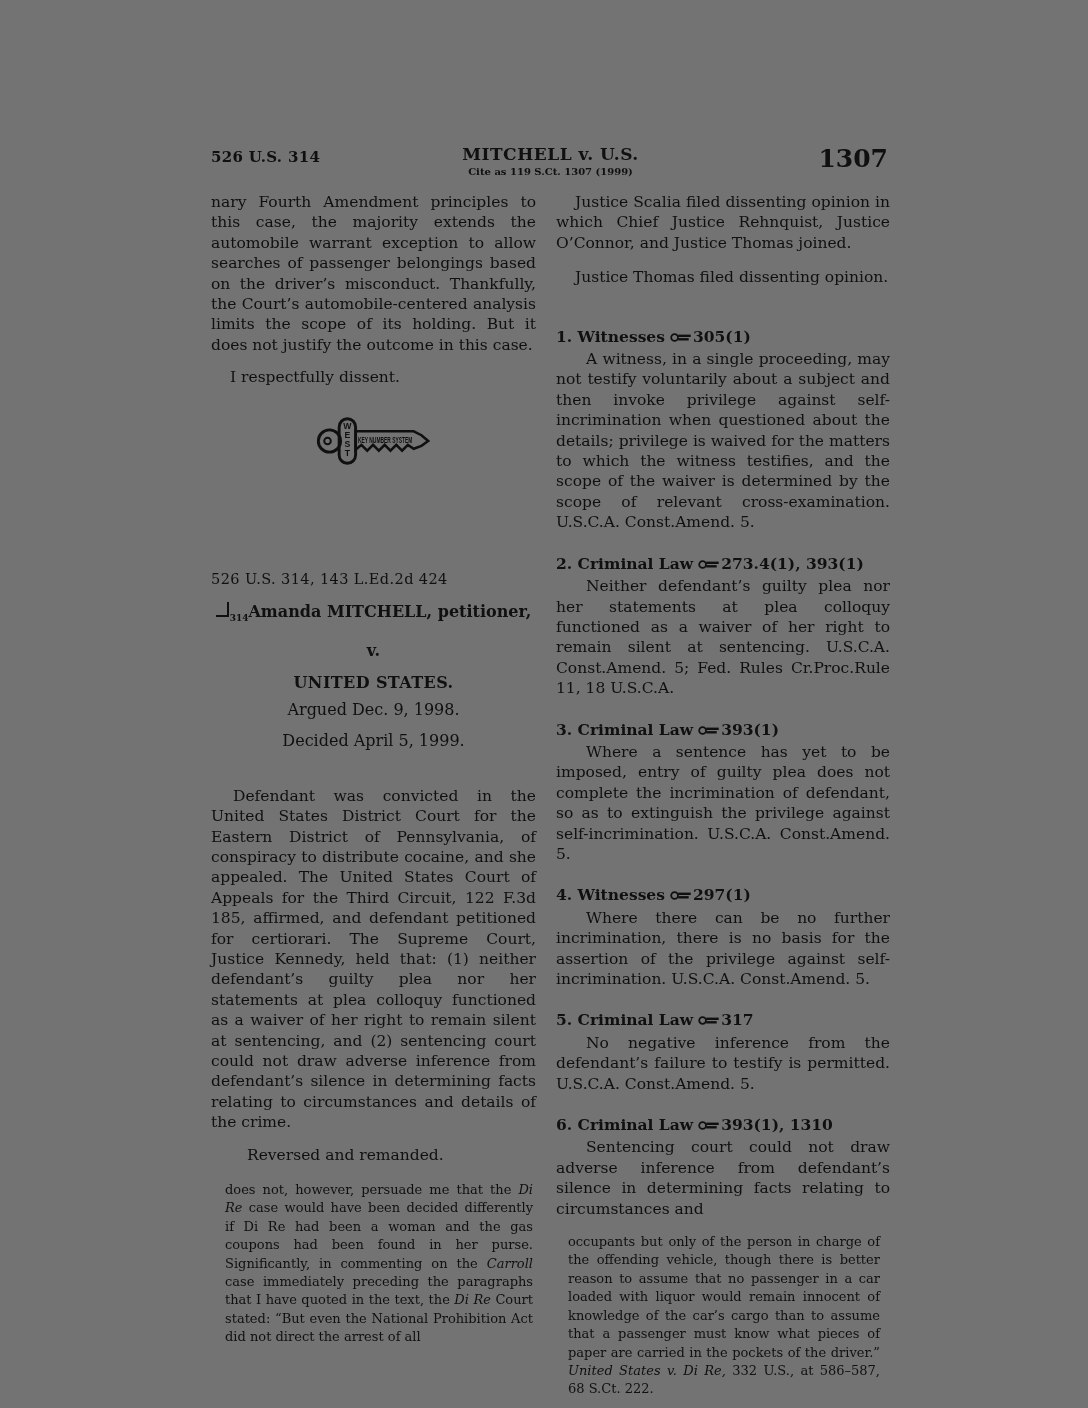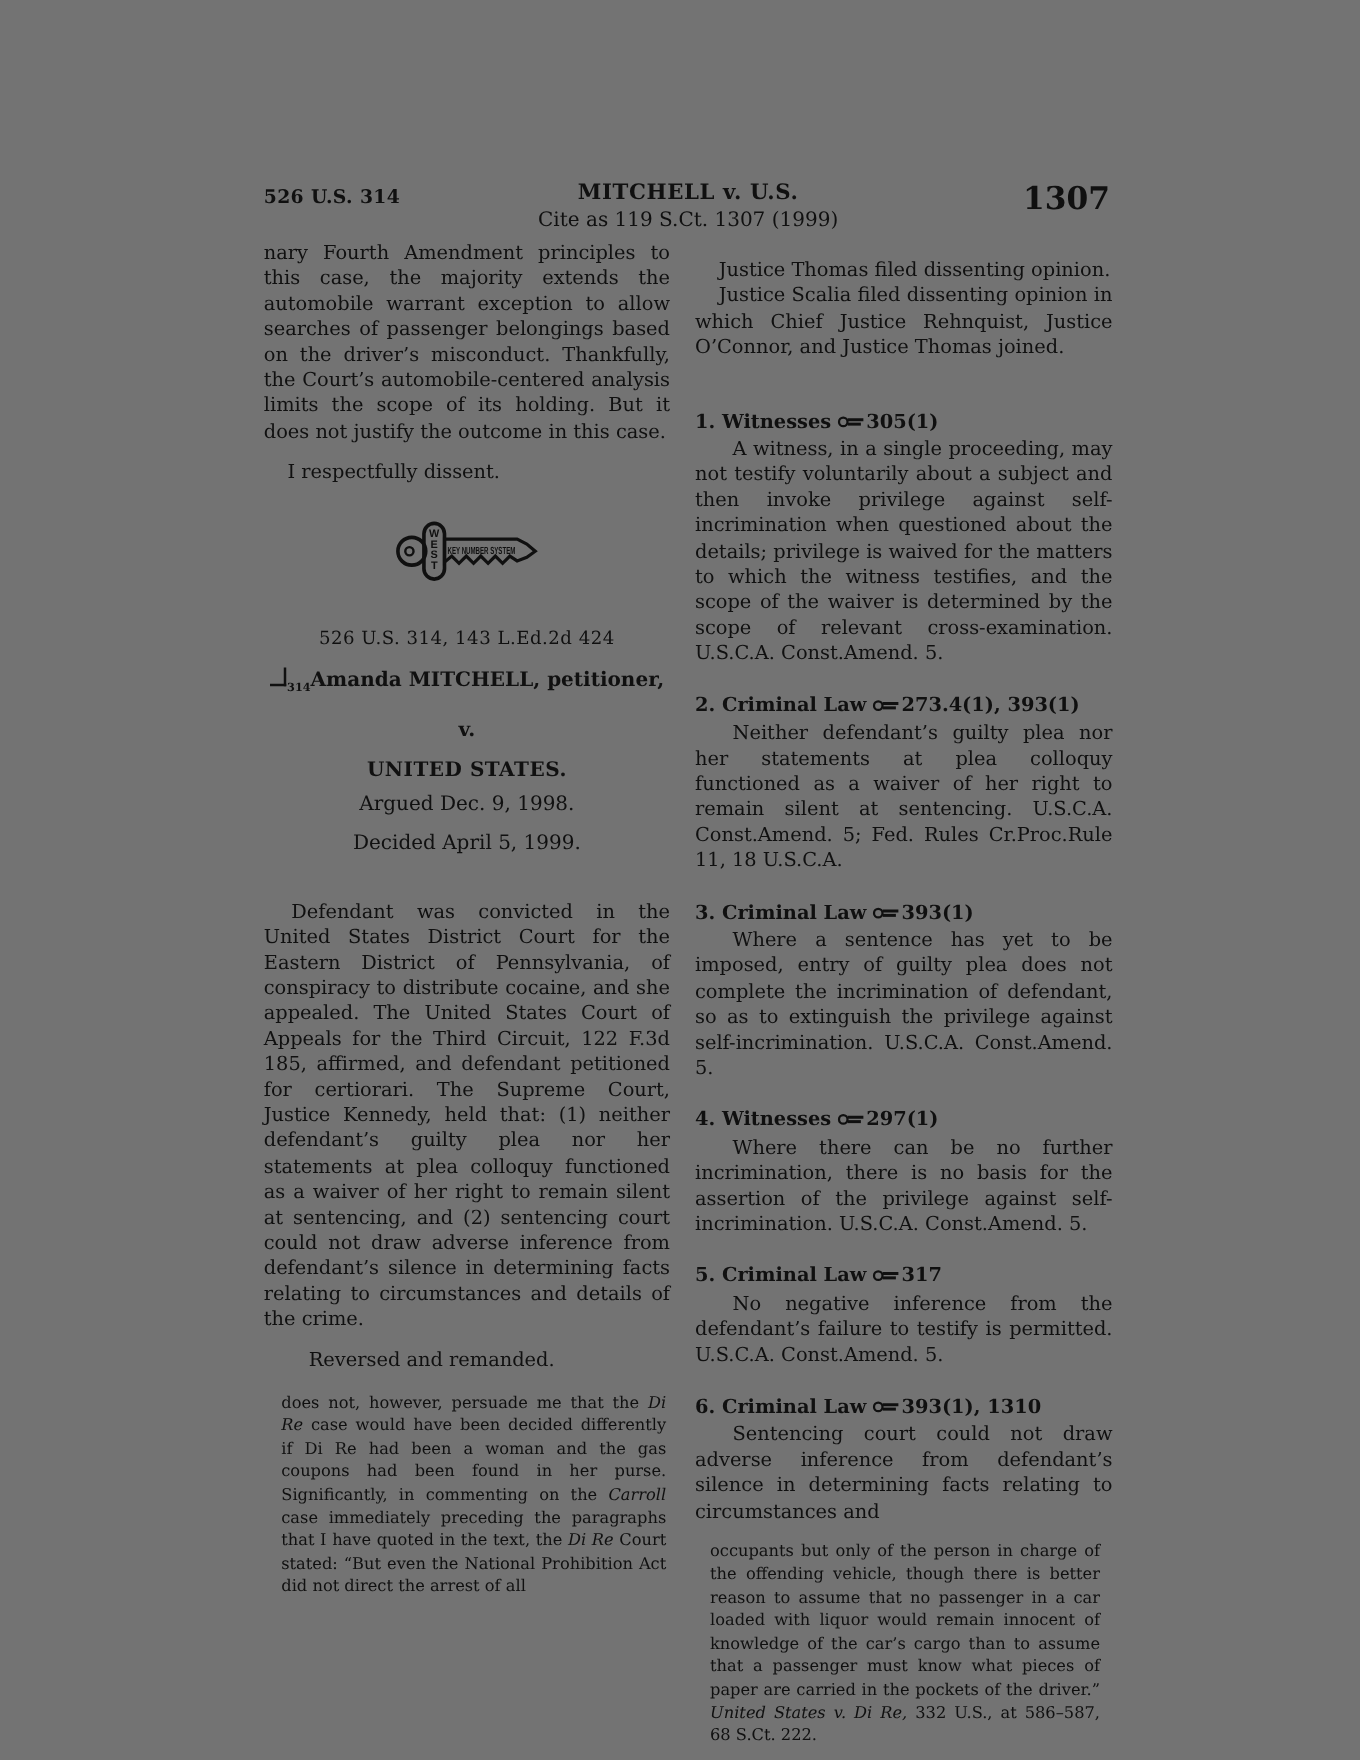--- a/index.html
+++ b/index.html
@@ -9,34 +9,34 @@
     background:#737373;
     color:#101010;
     font-family:"DejaVu Serif","Liberation Serif",serif;
     overflow:hidden;
   }
   
   .runhead{position:absolute;left:211px;top:144px;width:679px;height:44px;}
   .rh-left{position:absolute;left:0;top:4px;font-size:15px;font-weight:bold;letter-spacing:.3px;}
   .rh-center{position:absolute;left:0;right:0;text-align:center;top:0;}
   .rh-title{font-size:17px;font-weight:bold;letter-spacing:.5px;}
-  .rh-citeas{font-size:16px;font-weight:normal;margin-top:2px;}
+  .rh-citeas{font-size:10px;font-weight:bold;margin-top:2px;}
   .rh-page{position:absolute;right:2px;top:0;font-size:25px;font-weight:bold;}
   
   .col{position:absolute;top:192px;font-size:15.5px;line-height:20.4px;text-align:justify;}
   .col-left{left:211px;width:325px;}
   .col-right{left:556px;width:334px;}
   p{margin:0;}
   .ind{text-indent:19px;}
   .dissent{text-indent:19px;margin-top:12px;}
   
   .logo-wrap{text-align:center;margin-top:26px;}
   .logo-wrap svg{display:inline-block;}
   
-  .citation{text-align:center;margin-top:28px;font-size:14.5px;letter-spacing:.4px;}
+  .citation{text-align:left;margin-top:96px;font-size:14.5px;letter-spacing:.4px;}
   .cap{text-align:center;font-weight:bold;font-size:16px;}
   .party1{margin-top:13px;}
   .versus{margin-top:12px;}
   .party2{margin-top:12px;letter-spacing:.4px;}
   .docket{margin-top:5px;}
   .plain{font-weight:normal;}
   .argued{margin-top:6px;}
   .decided{margin-top:11px;}
   .syllabus{margin-top:34px;text-indent:22px;}
   .disposition{margin-top:12px;text-indent:36px;}
@@ -105,23 +105,23 @@
     <p class="syllabus">Defendant was convicted in the United States District Court for the Eastern District of Pennsylvania, of conspiracy to distribute cocaine, and she appealed. The United States Court of Appeals for the Third Circuit, 122 F.3d 185, affirmed, and defendant petitioned for certiorari. The Supreme Court, Justice Kennedy, held that: (1) neither defendant’s guilty plea nor her statements at plea colloquy functioned as a waiver of her right to remain silent at sentencing, and (2) sentencing court could not draw adverse inference from defendant’s silence in determining facts relating to circumstances and details of the crime.</p>
 
     <p class="disposition">Reversed and remanded.</p>
 
     <p class="footnote"><span>does not, however, persuade me that the </span><span class="it">Di Re</span><span> case would have been decided differently if Di Re had been a woman and the gas coupons had been found in her purse.  Significantly, in commenting on the </span><span class="it">Carroll</span><span> case immediately preceding the paragraphs that I have quoted in the text, the </span><span class="it">Di Re</span><span> Court stated: “But even the National Prohibition Act did not direct the arrest of all</span></p>
 
   </div>
 
   <div class="col col-right">
 
+    <p class="ind">Justice Scalia filed dissenting opinion in which Chief Justice Rehnquist, Justice O’Connor, and Justice Thomas joined.</p>
+
     <p class="ind" style="margin-top:14px;">Justice Thomas filed dissenting opinion.</p>
-
-    <p class="ind">Justice Scalia filed dissenting opinion in which Chief Justice Rehnquist, Justice O’Connor, and Justice Thomas joined.</p>
 
     <div class="hn hn-first">
       <p class="hn-head"><span>1.</span> <span>Witnesses</span><svg class="keysym" width="22" height="11" viewBox="0 0 22 11">
             <circle cx="4.6" cy="5.5" r="3.4" fill="none" stroke="#101010" stroke-width="1.8"></circle>
             <rect x="8.2" y="2.6" width="12.5" height="2.4" fill="#101010"></rect>
             <rect x="8.2" y="6.1" width="10.5" height="2.4" fill="#101010"></rect>
           </svg><span>305(1)</span></p>
       <p class="hn-body">A witness, in a single proceeding, may not testify voluntarily about a subject and then invoke privilege against self-incrimination when questioned about the details; privilege is waived for the matters to which the witness testifies, and the scope of the waiver is determined by the scope of relevant cross-examination.  U.S.C.A. Const.Amend. 5.</p>
     </div>
 

